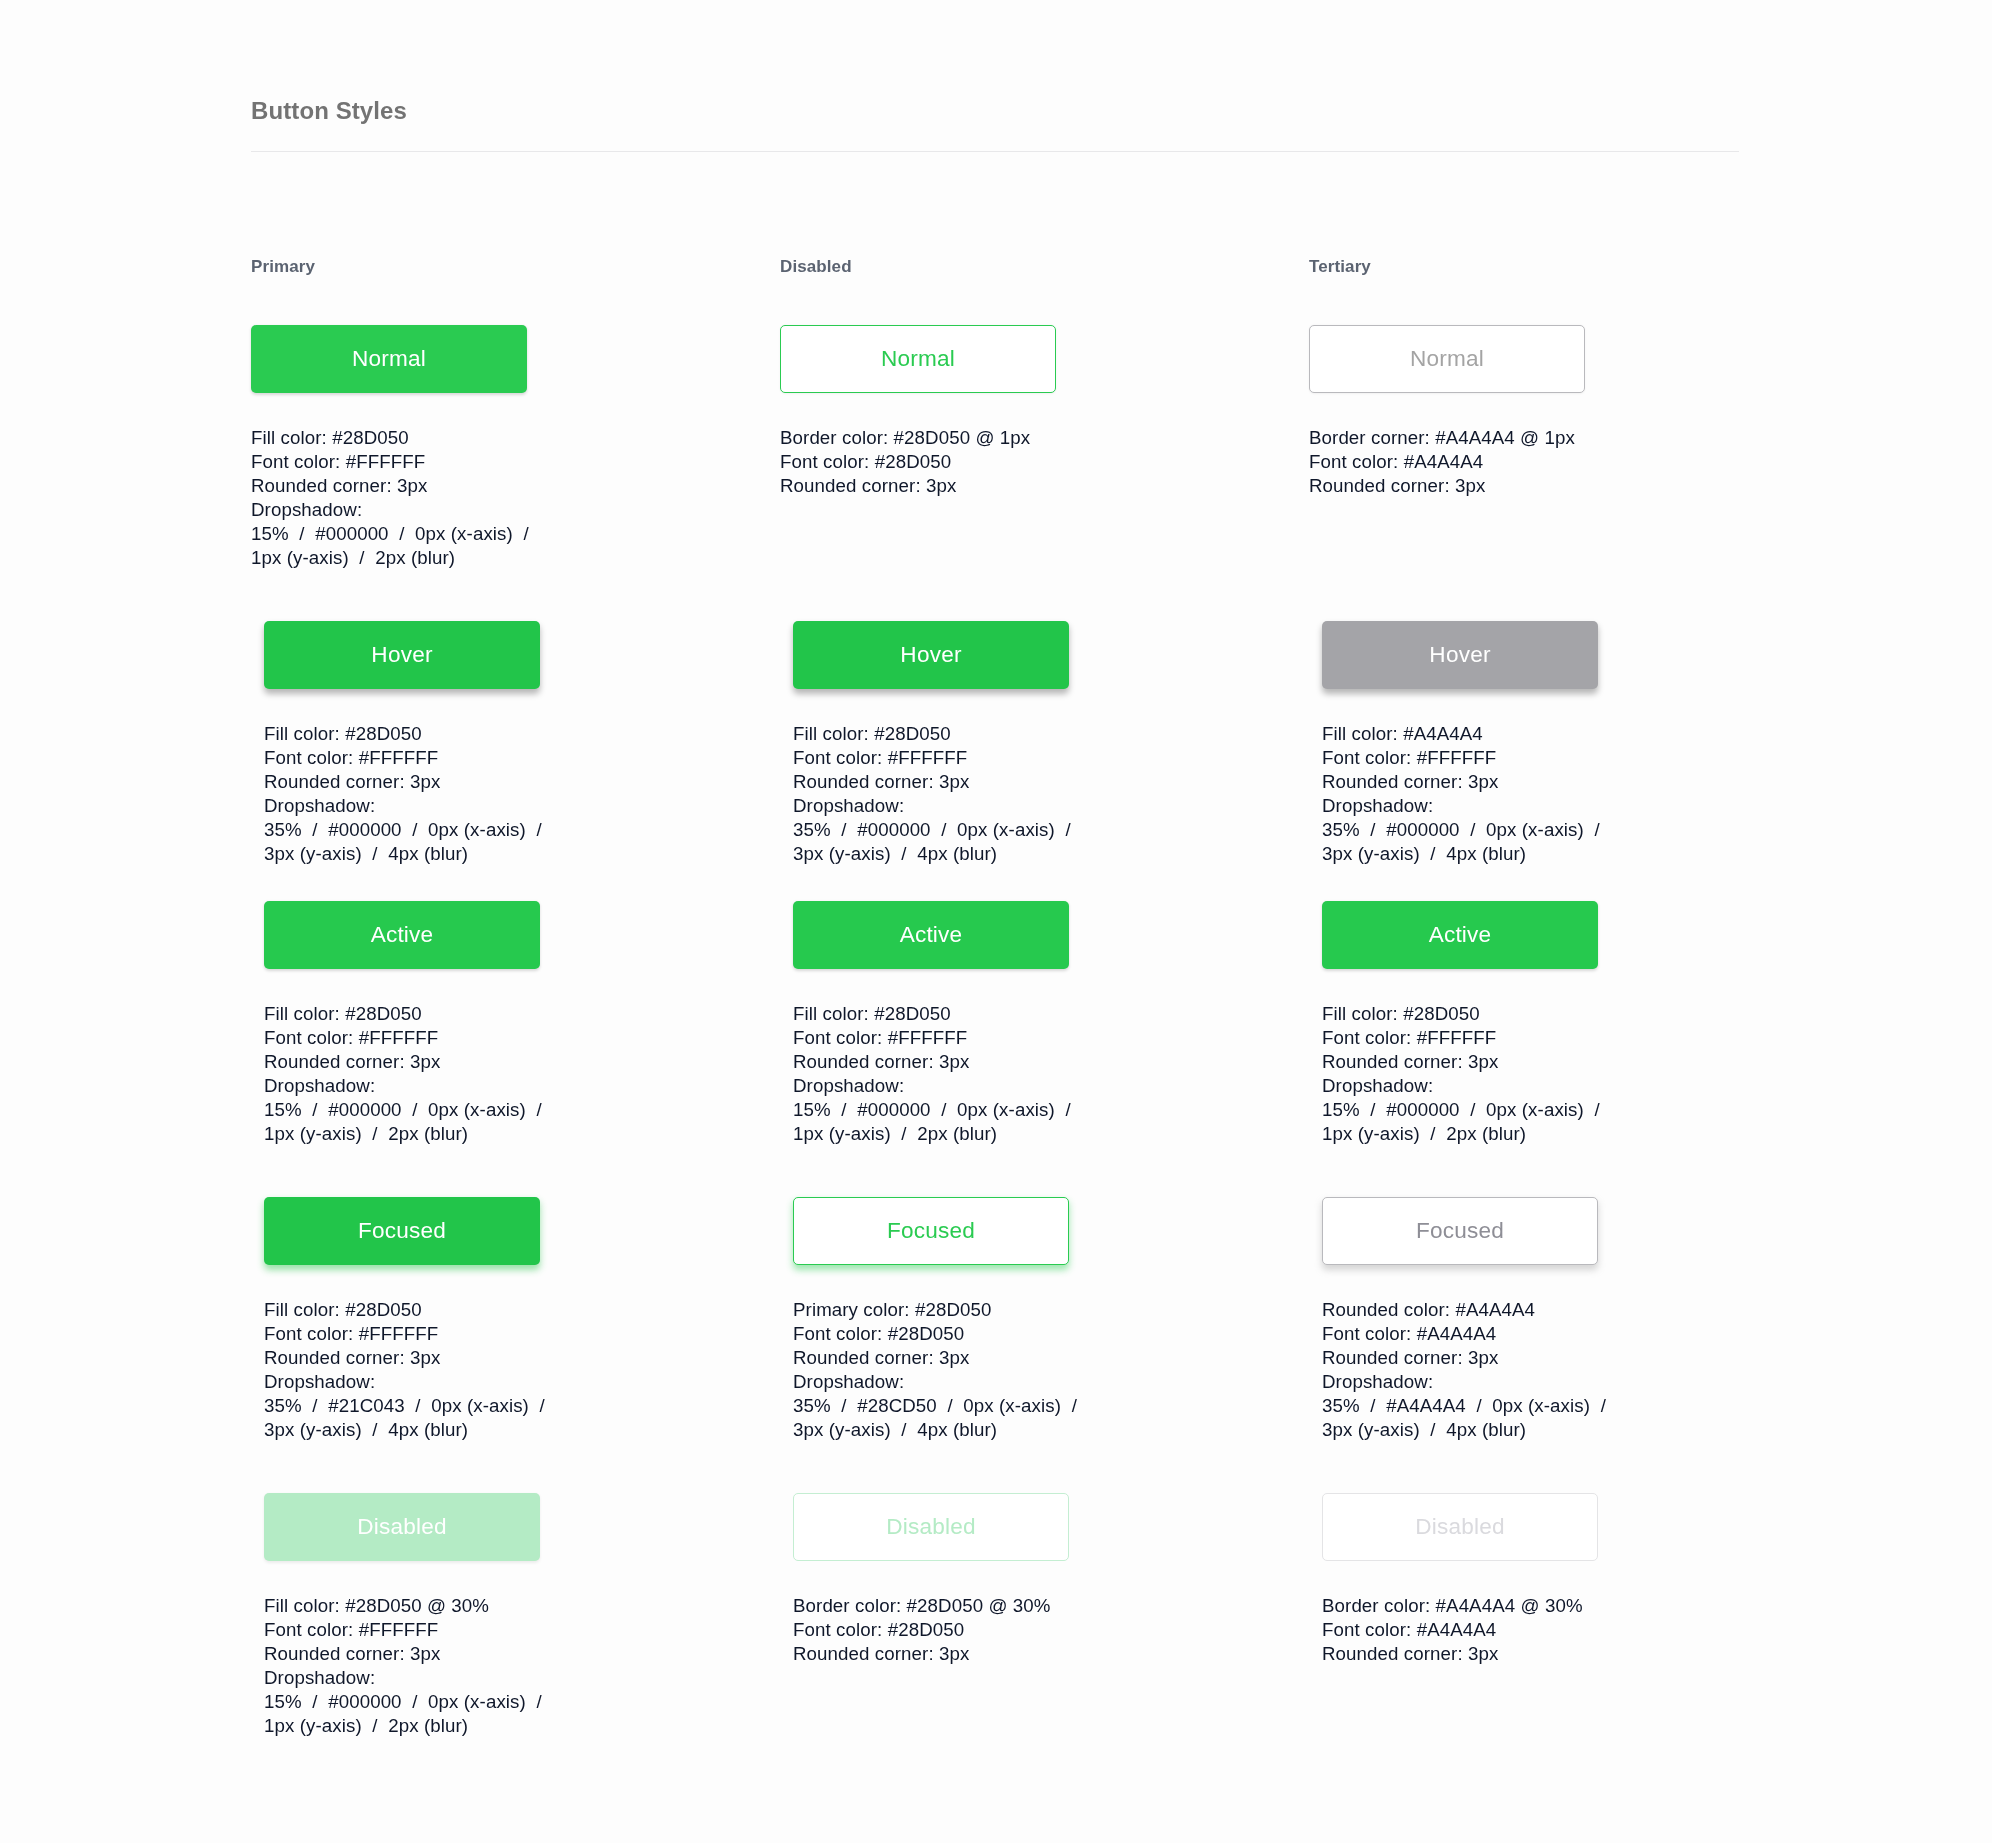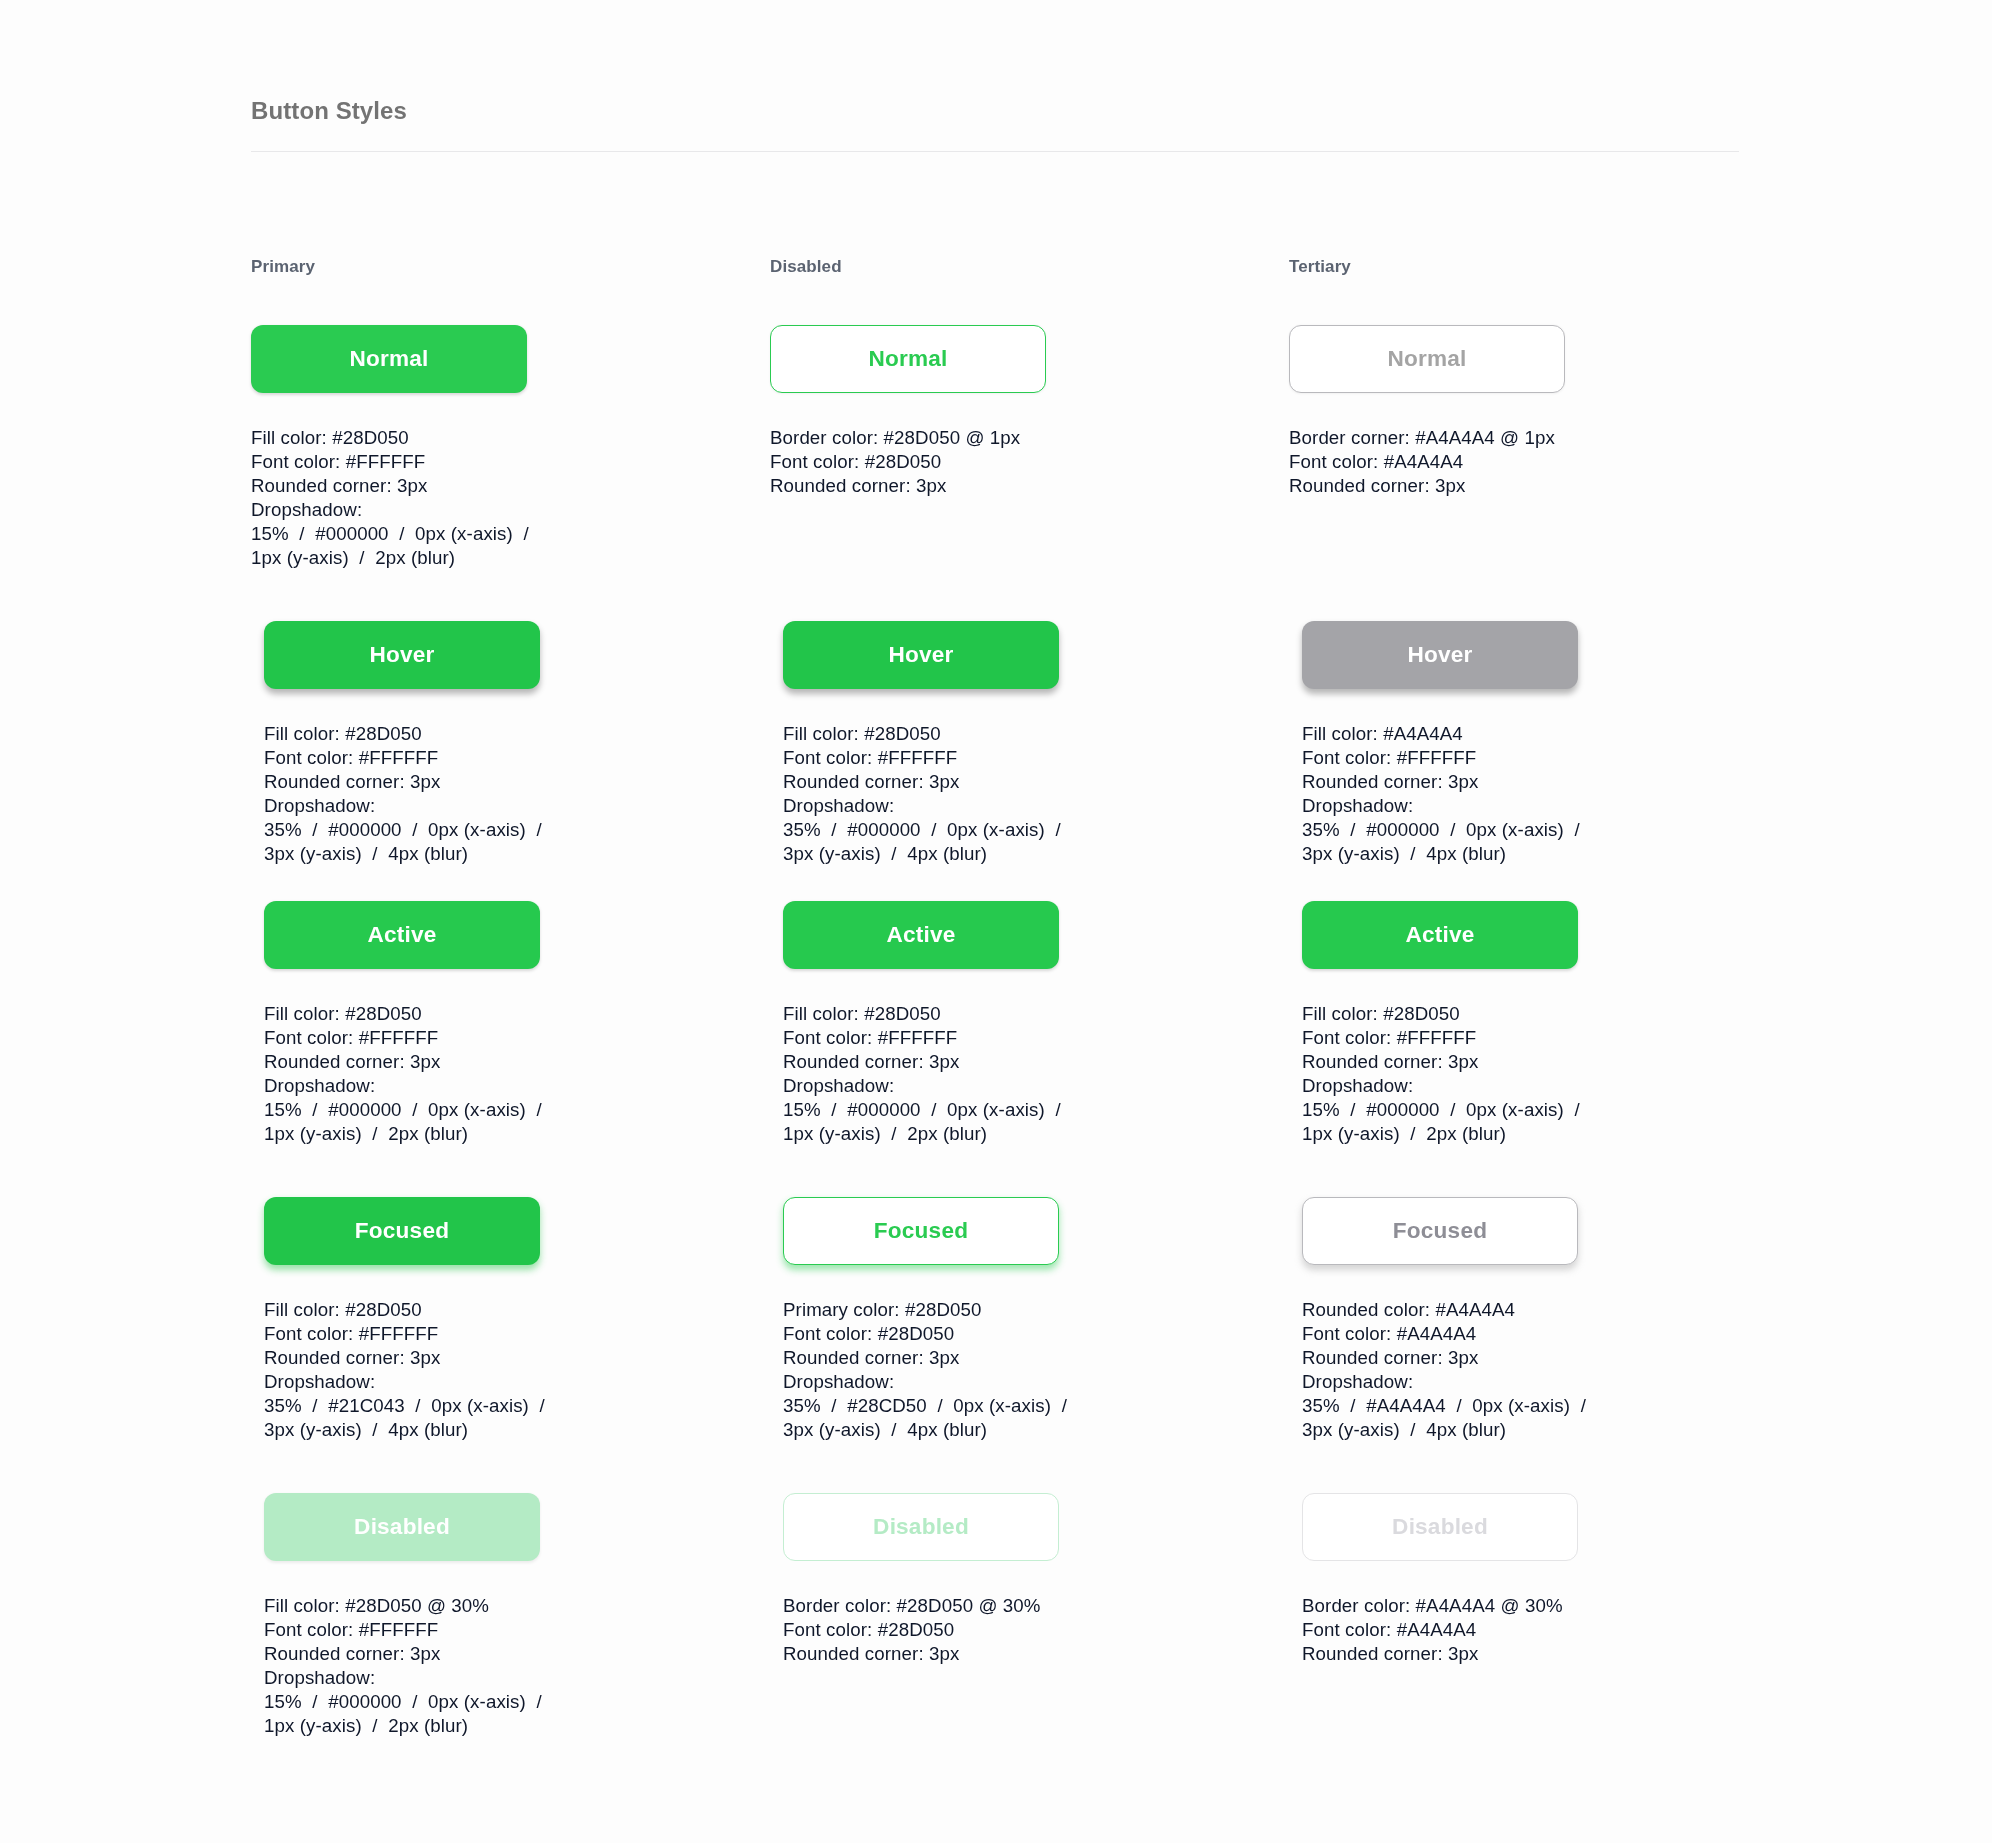--- a/index.html
+++ b/index.html
@@ -44,21 +44,21 @@
     width: 1488px;
     background: #e8e8ea;
   }
 
   
   .columns {
     position: absolute;
     left: 251px;
     top: 257px;
     display: flex;
-    gap: 8px;
+    gap: 18px;
   }
   .column {
     width: 511px;
     flex: 0 0 511px;
   }
   .column-title {
     font-size: 17px;
     font-weight: 700;
     color: #5b6371;
     letter-spacing: 0.1px;
@@ -69,26 +69,26 @@
   
   .btn-block {
     margin-bottom: 0;
   }
   .btn-block + .btn-block { margin-top: 0; margin-left: 13px; }
 
   .btn {
     width: 276px;
     height: 68px;
     box-sizing: border-box;
-    border-radius: 12px;
+    border-radius: 5px;
     display: flex;
     align-items: center;
     justify-content: center;
     font-size: 22.6px;
-    font-weight: 700;
+    font-weight: 400;
     letter-spacing: 0.2px;
     border: none;
     padding: 0;
     font-family: "Liberation Sans", sans-serif;
     cursor: pointer;
   }
 
   
   .btn.primary-normal {
     background: #2acb51;

